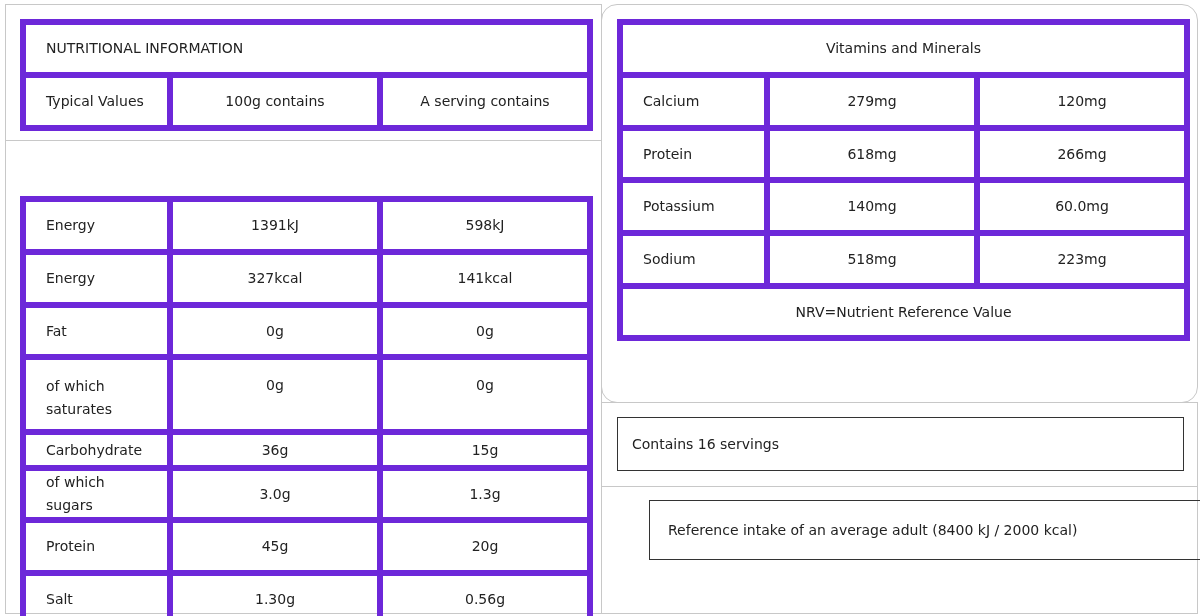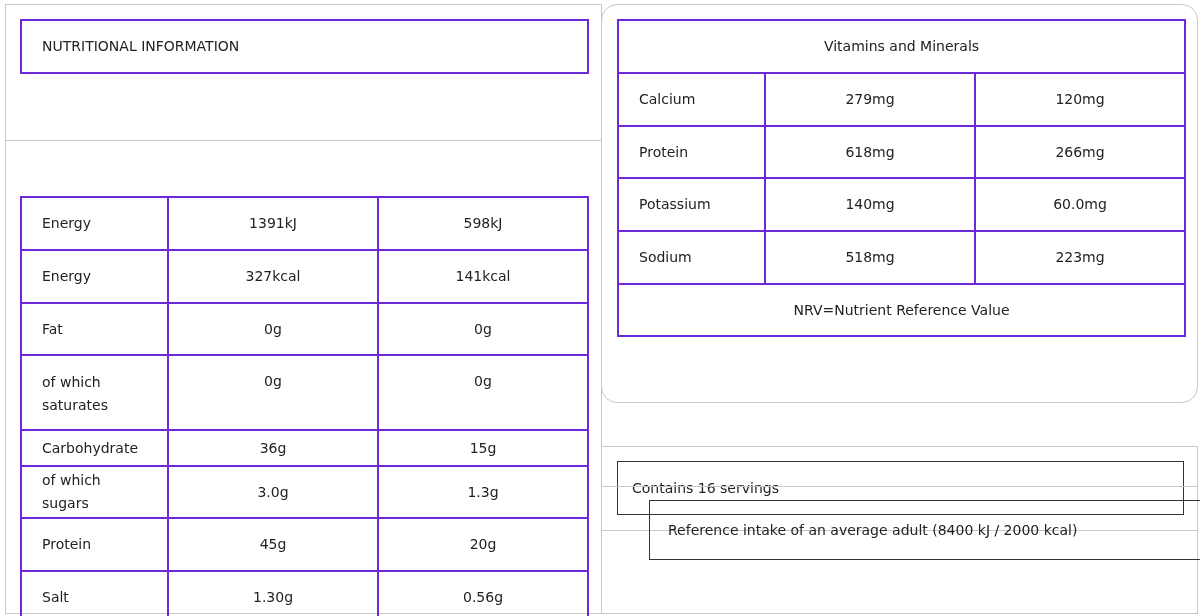--- a/index.html
+++ b/index.html
@@ -1,37 +1,42 @@
 <!DOCTYPE html>
 <html><head>
 <meta charset="utf-8">
 <style>
   html, body { margin:0; padding:0; background:#fff; }
   body { width:1200px; height:616px; position:relative; font-family:"DejaVu Sans","Liberation Sans",sans-serif; font-size:14px; color:#222; overflow:hidden; }
   .panel { position:absolute; border:1px solid #c8c8c8; box-sizing:border-box; }
   table { border-collapse:collapse; position:absolute; table-layout:fixed; }
-  td { border:2px solid #6d28d9; padding:0 20px; vertical-align:middle; font-size:14px; line-height:23px; }
+  td { border:6px solid #6d28d9; padding:0 20px; vertical-align:middle; font-size:14px; line-height:23px; }
   td.c { text-align:center; }
   td.top { vertical-align:top; padding-top:14px; }
   .box { position:absolute; border:1px solid #333; box-sizing:border-box; display:flex; align-items:center; font-size:14px; }
 </style>
 </head>
 <body>
 
 <div class="panel" style="left:5px;top:4px;width:597px;height:137px;">
   <table style="left:14px;top:14px;width:567px;">
     <colgroup>
         <col style="width:147px">
         <col style="width:210px">
         <col style="width:210px">
       </colgroup>
     <tbody>
         <tr style="height:53px">
           <td colspan="3">NUTRITIONAL INFORMATION</td>
         </tr>
+    <tr style="height:53px">
+      <td>Typical Values</td>
+      <td class="c">100g contains</td>
+      <td class="c">A serving contains</td>
+    </tr>
   </tbody>
     </table>
 </div>
 
 <div class="panel" style="left:5px;top:140px;width:597px;height:474px;">
   <table style="left:14px;top:14px;width:567px;margin-top:41px;">
     <colgroup>
         <col style="width:147px">
         <col style="width:210px">
         <col style="width:210px">
@@ -112,21 +117,21 @@
       <td class="c">518mg</td>
       <td class="c">223mg</td>
     </tr>
     <tr style="height:52px">
           <td colspan="3" class="c">NRV=Nutrient Reference Value</td>
         </tr>
   </tbody>
     </table>
 </div>
 
-<div class="panel" style="left:601px;top:402px;width:597px;height:85px;margin-top:44px;">
+<div class="panel" style="left:601px;top:402px;width:597px;height:85px;">
   <div class="box" style="left:15px;top:14px;width:567px;height:54px;padding-left:14px;">
     <span>Contains 16 servings</span>
   </div>
 </div>
 
 <div class="panel" style="left:601px;top:486px;width:597px;height:128px;">
   <div class="box" style="left:15px;top:13px;width:567px;height:60px;padding-left:18px;margin-left:32px;">
     <span>Reference intake of an average adult (8400 kJ / 2000 kcal)</span>
   </div>
 </div>

